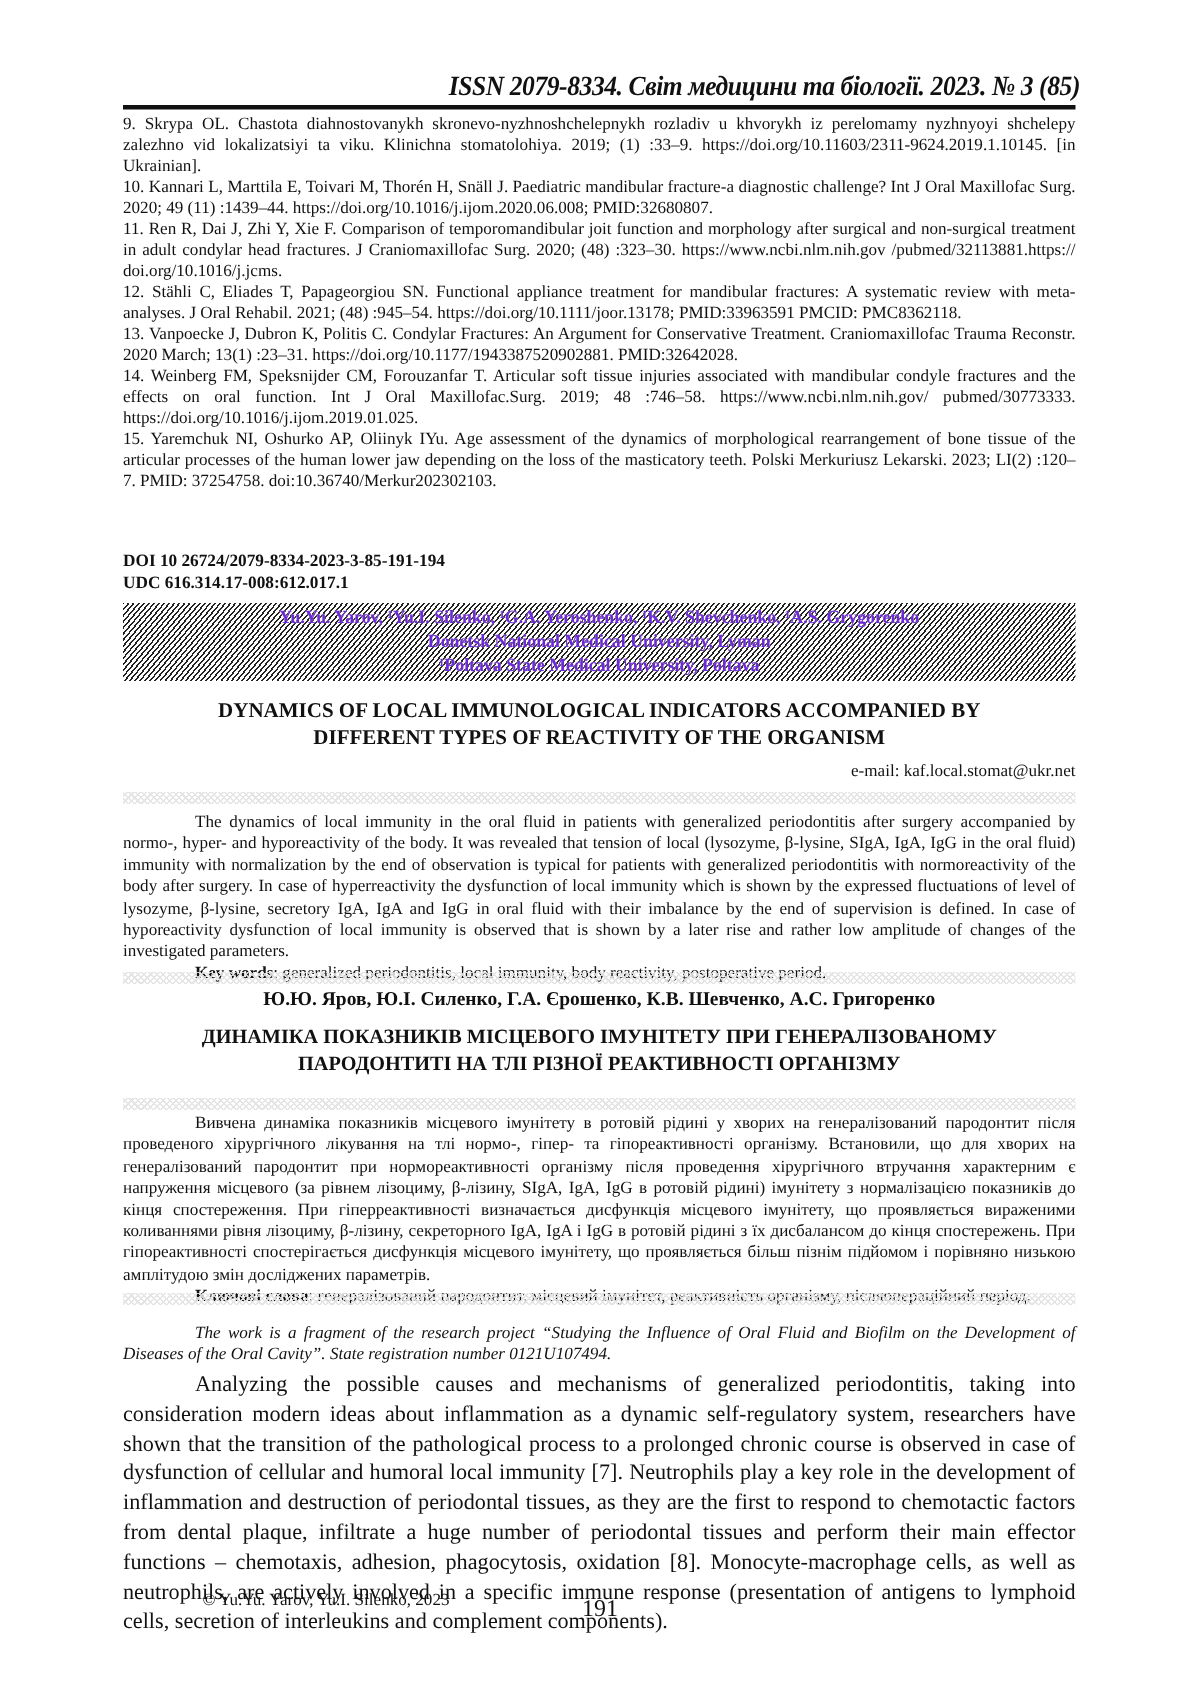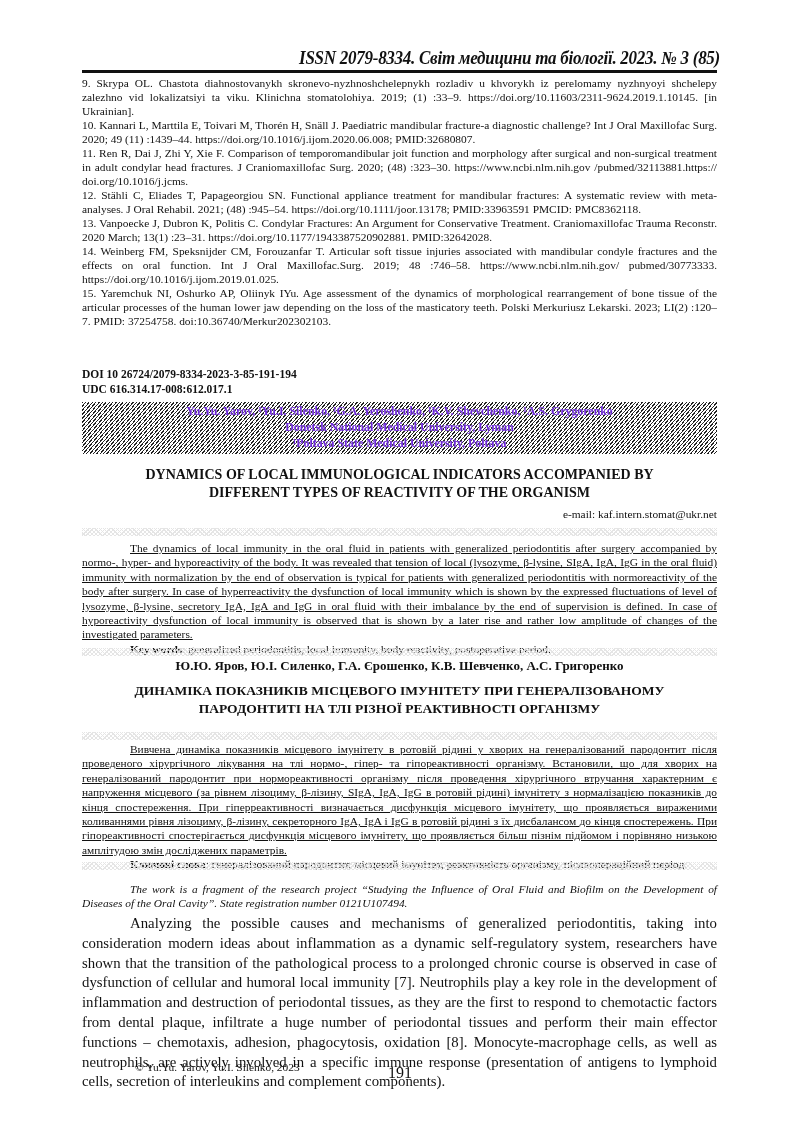--- a/index.html
+++ b/index.html
@@ -28,21 +28,21 @@
   .title-en { position: absolute; left: 82px; width: 635px; top: 466px; text-align: center;
     font-weight: bold; font-size: 14px; line-height: 18px; }
   .email { position: absolute; left: 82px; width: 635px; top: 508px; text-align: right; font-size: 11.4px; }
 
   .wave { position: absolute; left: 82px; width: 635px; height: 8px;
     background:
       repeating-linear-gradient(45deg, transparent 0px, transparent 2px, #e3e3e3 2px, #e3e3e3 3px),
       repeating-linear-gradient(-45deg, transparent 0px, transparent 2px, #e3e3e3 2px, #e3e3e3 3px); opacity: 0.9; }
 
   .abstract { position: absolute; left: 82px; width: 635px; font-size: 11.4px; line-height: 14.4px; text-align: justify; }
-  .abstract p { margin: 0; text-indent: 48px; text-decoration: underline; }
+  .abstract p { margin: 0; text-indent: 48px; }
   .kw { margin: 0; padding-left: 48px; }
   .kw b { font-weight: bold; }
 
   .authors-ua { position: absolute; left: 82px; width: 635px; top: 658px; text-align: center; font-weight: bold; font-size: 13px; }
   .title-ua { position: absolute; left: 82px; width: 635px; top: 682px; text-align: center; font-weight: bold; font-size: 13.5px; line-height: 18px; }
 
   .fragment { position: absolute; left: 82px; width: 635px; top: 882px; font-style: italic; font-size: 11.4px; line-height: 14.4px; text-align: justify; }
   .fragment p { margin: 0; text-indent: 48px; }
 
   .body-text { position: absolute; left: 82px; width: 635px; top: 914px; font-size: 14.8px; line-height: 19.8px; text-align: justify; }
@@ -78,21 +78,21 @@
   <div class="hatch-text">
     <div>Yu.Yu. Yarov, ¹Yu.I. Silenko, ¹G.A. Yeroshenko, ¹K.V. Shevchenko, ¹A.S. Grygorenko</div>
     <div>Donetsk National Medical University, Lyman</div>
     <div>¹Poltava State Medical University, Poltava</div>
   </div>
 
   <div class="title-en">
     <div>DYNAMICS OF LOCAL IMMUNOLOGICAL INDICATORS ACCOMPANIED BY</div>
     <div>DIFFERENT TYPES OF REACTIVITY OF THE ORGANISM</div>
   </div>
-  <div class="email">e-mail: kaf.intern.stomat@ukr.net</div>
+  <div class="email">e-mail: kaf.local.stomat@ukr.net</div>
 
   <div class="wave" style="top:528px;"></div>
 
   <div class="abstract" style="top:541px;">
     <p>The dynamics of local immunity in the oral fluid in patients with generalized periodontitis after surgery accompanied by normo-, hyper- and hyporeactivity of the body. It was revealed that tension of local (lysozyme, β-lysine, SIgA, IgA, IgG in the oral fluid) immunity with normalization by the end of observation is typical for patients with generalized periodontitis with normoreactivity of the body after surgery. In case of hyperreactivity the dysfunction of local immunity which is shown by the expressed fluctuations of level of lysozyme, β-lysine, secretory IgA, IgA and IgG in oral fluid with their imbalance by the end of supervision is defined. In case of hyporeactivity dysfunction of local immunity is observed that is shown by a later rise and rather low amplitude of changes of the investigated parameters.</p>
     <div class="kw"><b>Key words</b><span>: generalized periodontitis, local immunity, body reactivity, postoperative period.</span></div>
   </div>
 
   <div class="wave" style="top:648px;"></div>
 

